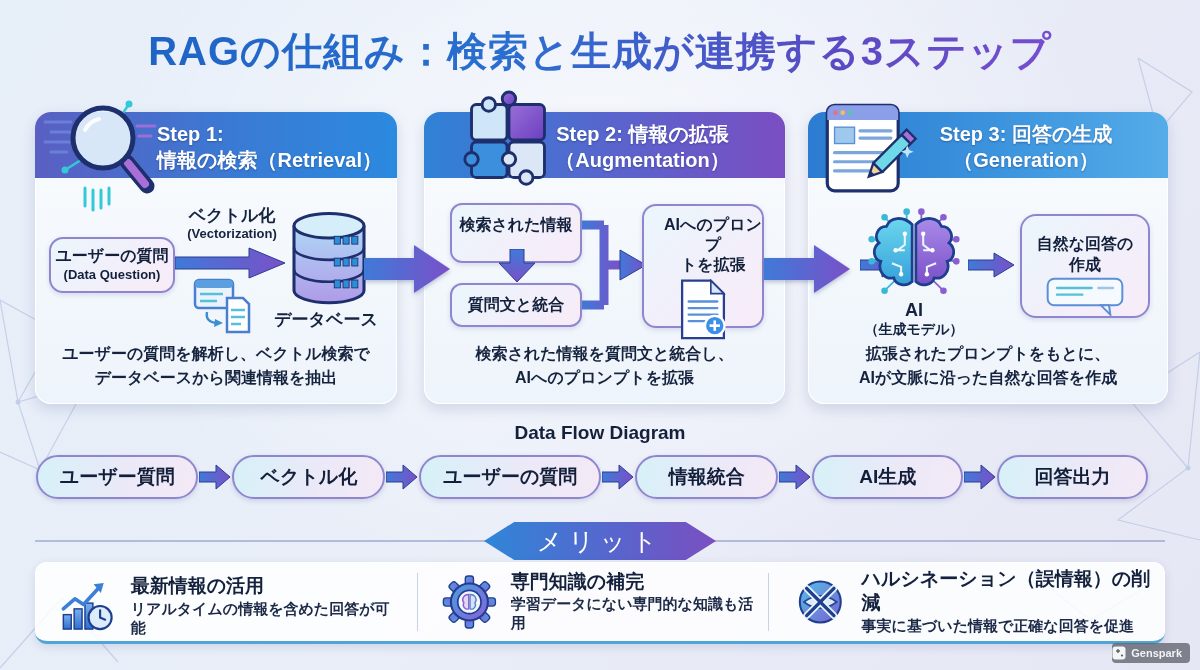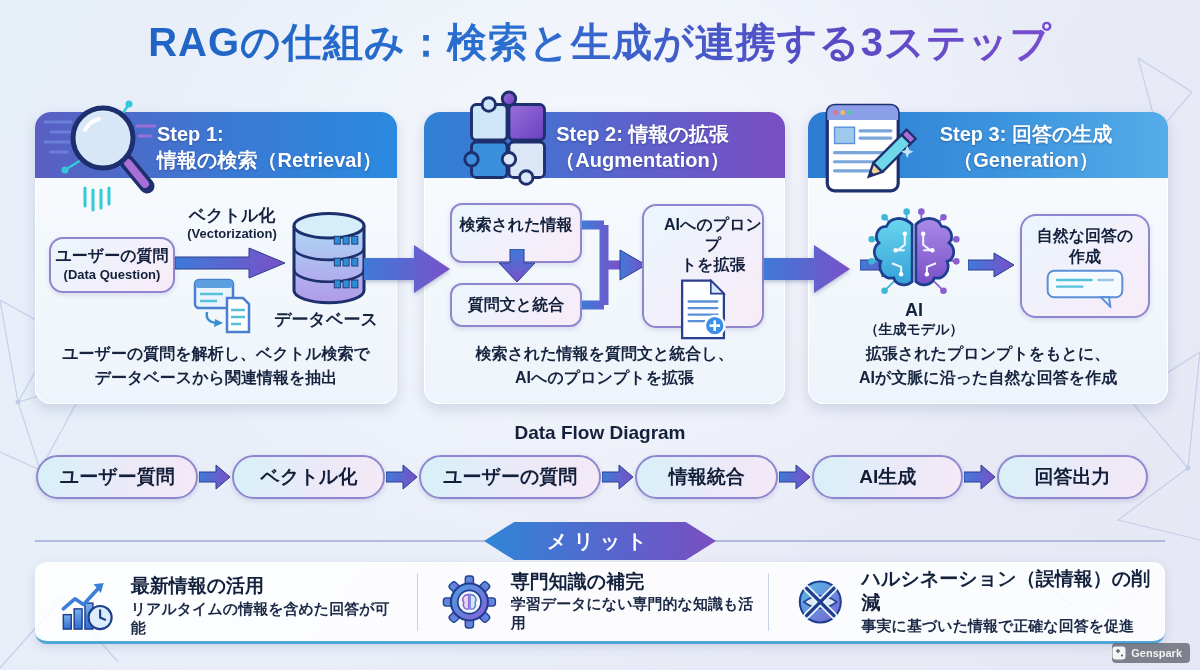--- a/index.html
+++ b/index.html
@@ -7,21 +7,21 @@
   .stage{
     position:relative;width:1200px;height:670px;overflow:hidden;
     font-family:"Liberation Sans","DejaVu Sans",sans-serif;
     background:
       radial-gradient(ellipse at 50% 30%, rgba(255,255,255,.65), rgba(255,255,255,0) 60%),
       linear-gradient(125deg,#e7eff9 0%,#e9eef8 45%,#e6e7f4 100%);
     color:#16233f;
   }
   .bg-deco{position:absolute;inset:0;z-index:0;}
   .title{
-    position:absolute;top:15px;left:0;right:0;margin:0;text-align:center;
+    position:absolute;top:24px;left:0;right:0;margin:0;text-align:center;
     font-size:40px;font-weight:800;letter-spacing:1px;color:#2e58b8;
     background:linear-gradient(90deg,#1b5fc1 0%,#2a6fd0 42%,#5a4ac4 70%,#8a4fd8 100%);
     -webkit-background-clip:text;background-clip:text;-webkit-text-fill-color:transparent;
     z-index:2;
   }
   
   .card{position:absolute;top:112px;width:362px;height:292px;border-radius:16px;
     background:linear-gradient(180deg,#f9fcfe 0%,#eef4fb 100%);
     box-shadow:0 5px 14px rgba(60,80,140,.18), inset 0 0 0 1px #ffffff;z-index:1;}
   .card1{left:35px;}
@@ -65,41 +65,41 @@
   .box-pr{left:218px;top:92px;width:122px;height:124px;padding-top:9px;border-radius:14px;}
   .box-pr .n1{line-height:1.25;margin-left:20px;}
   .docplus{margin-top:3px;}
   
   .arr-a{position:absolute;left:52px;top:140px;}
   .arr-b{position:absolute;left:160px;top:140px;}
   .brain-s3{position:absolute;left:60px;top:96px;}
   .ai-label{position:absolute;left:38px;top:188px;width:136px;text-align:center;}
   .ai-label .a1{font-size:18px;font-weight:800;}
   .ai-label .a2{font-size:14px;font-weight:700;}
-  .box-ans{left:212px;top:102px;width:130px;height:104px;padding-top:10px;border-radius:16px;}
+  .box-ans{left:212px;top:102px;width:130px;height:104px;padding-top:18px;border-radius:16px;}
   
   .big-arrow{position:absolute;top:242px;z-index:5;filter:drop-shadow(0 2px 2px rgba(40,60,120,.3));}
   .ba1{left:364px;}
   .ba2{left:764px;}
   
   .dfd-title{position:absolute;top:422px;left:0;right:0;text-align:center;
     font-size:19px;font-weight:800;color:#14203c;z-index:2;}
   .flow-row{position:absolute;top:454px;left:36px;right:52px;height:46px;
     display:flex;align-items:center;justify-content:flex-start;z-index:2;}
   .pill{height:44px;line-height:40px;text-align:center;border:2px solid #8f86cf;border-radius:23px;
     background:linear-gradient(100deg,#d6f1f8 0%,#ebe9f8 55%,#f4e9f6 100%);
     font-size:19px;font-weight:800;color:#131f3a;box-shadow:0 2px 5px rgba(80,90,160,.2);}
   .p1{width:168px;} .p2{width:158px;} .p3{width:188px;} .p4{width:148px;} .p5{width:156px;} .p6{width:156px;}
   .flow-arrow{flex:0 0 auto;margin:0 1px;}
   
   .merit-line{position:absolute;left:35px;right:35px;top:540px;border-top:2px solid rgba(110,125,190,.45);z-index:1;}
   .merit-banner{position:absolute;left:50%;transform:translateX(-50%);top:522px;width:232px;height:38px;
     clip-path:polygon(13% 0,87% 0,100% 50%,87% 100%,13% 100%,0 50%);
     background:linear-gradient(90deg,#2f86d8 0%,#5b63cc 60%,#7a4fc0 100%);
-    color:#fff;font-size:20px;font-weight:700;letter-spacing:6px;text-align:center;line-height:38px;z-index:2;}
+    color:#fff;font-size:25px;font-weight:400;letter-spacing:6px;text-align:center;line-height:38px;z-index:2;}
   .merit-box{position:absolute;left:35px;right:35px;top:562px;height:82px;border-radius:12px;
     background:rgba(255,255,255,.84);box-shadow:0 3px 10px rgba(60,80,140,.16), inset 0 0 0 1px #ffffff;
     border-bottom:3px solid #4fa6d6;display:flex;align-items:center;z-index:2;}
   .merit-item{display:flex;align-items:center;gap:14px;padding:0 14px 0 24px;height:58px;}
   .mi1{flex:0 0 382px;margin-top:9px;} .mi2{flex:0 0 352px;border-left:1px solid #c8d2e8;border-right:1px solid #c8d2e8;}
   .mi3{flex:1 1 auto;}
   .merit-title{font-size:19px;font-weight:800;color:#14213d;line-height:1.25;}
   .merit-desc{font-size:15px;font-weight:700;color:#1c2a47;margin-top:2px;}
   
   .watermark{position:absolute;right:10px;bottom:7px;display:flex;align-items:center;gap:5px;

